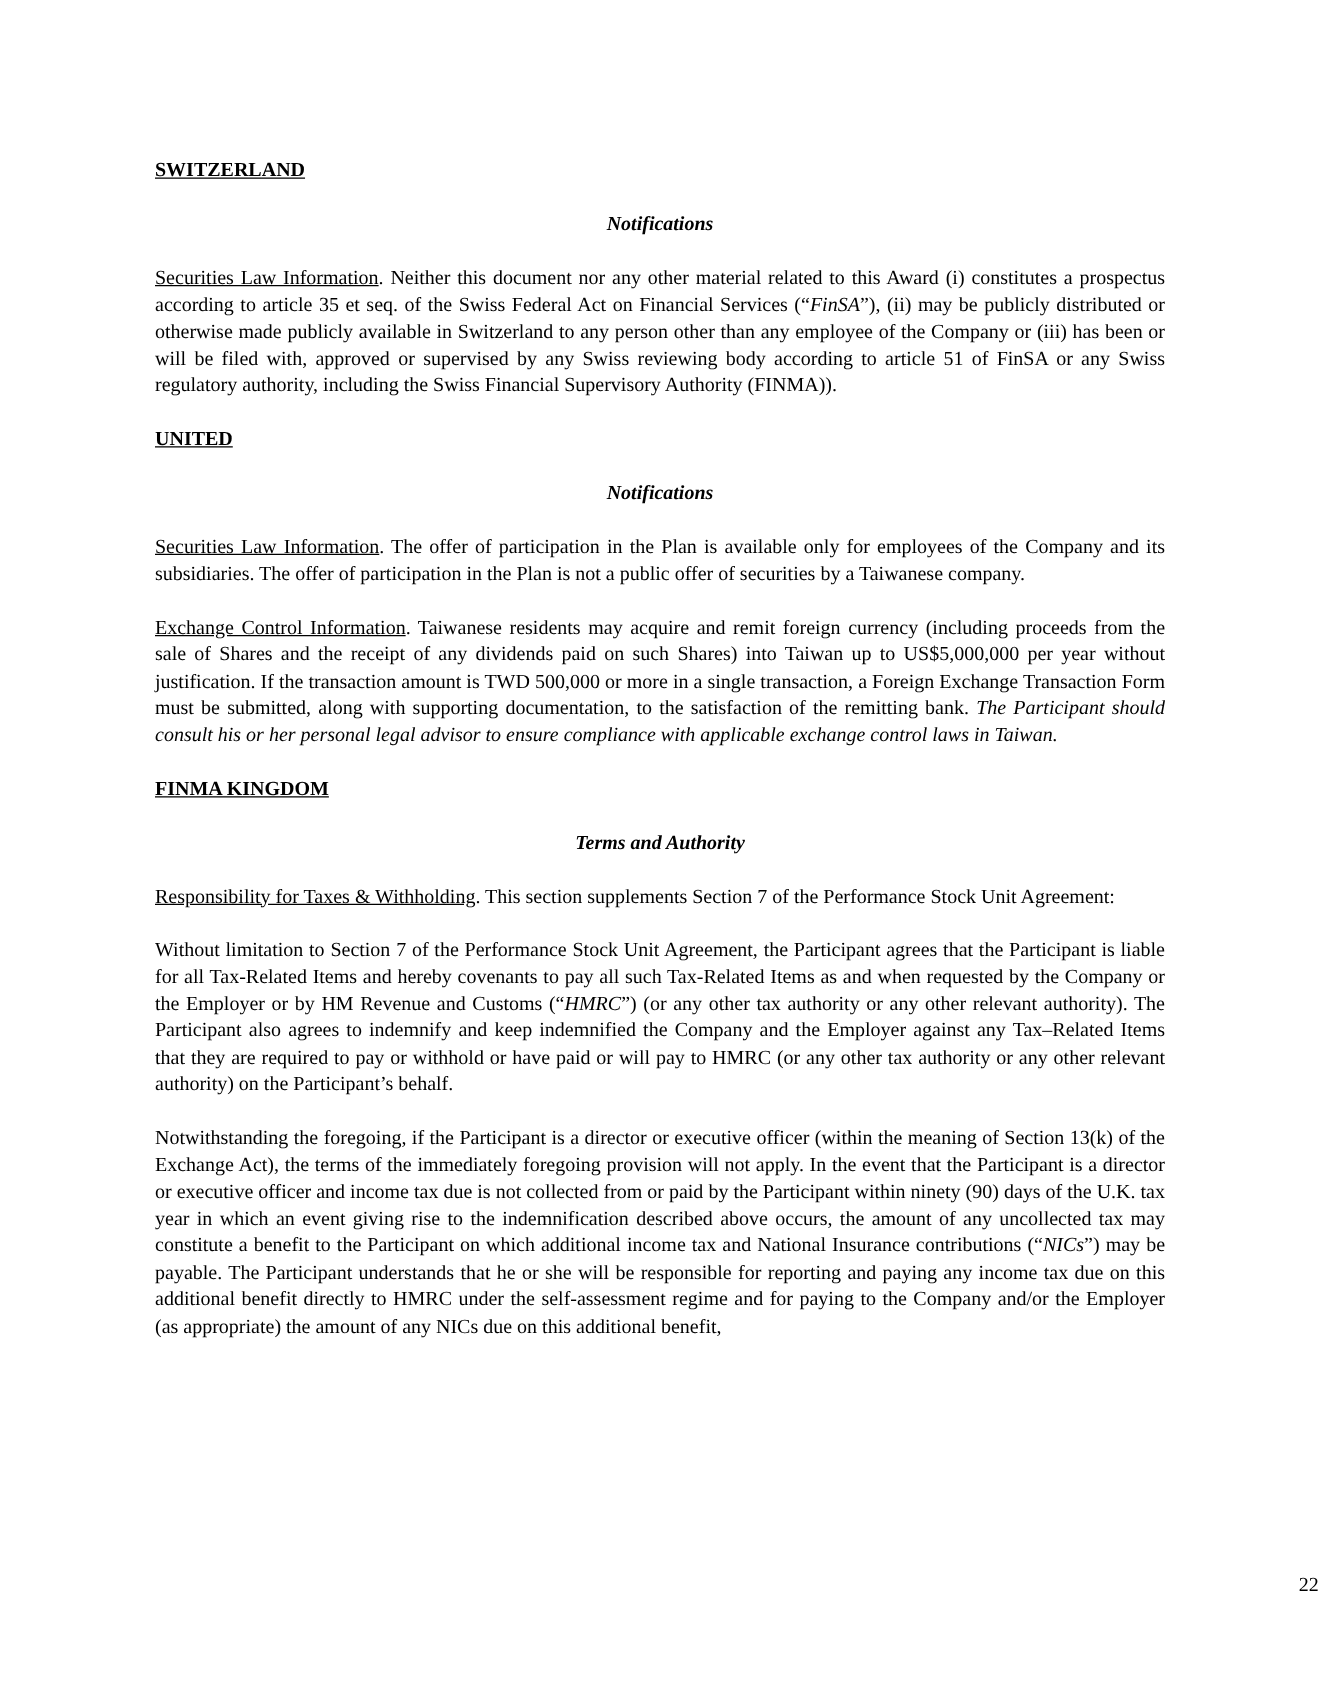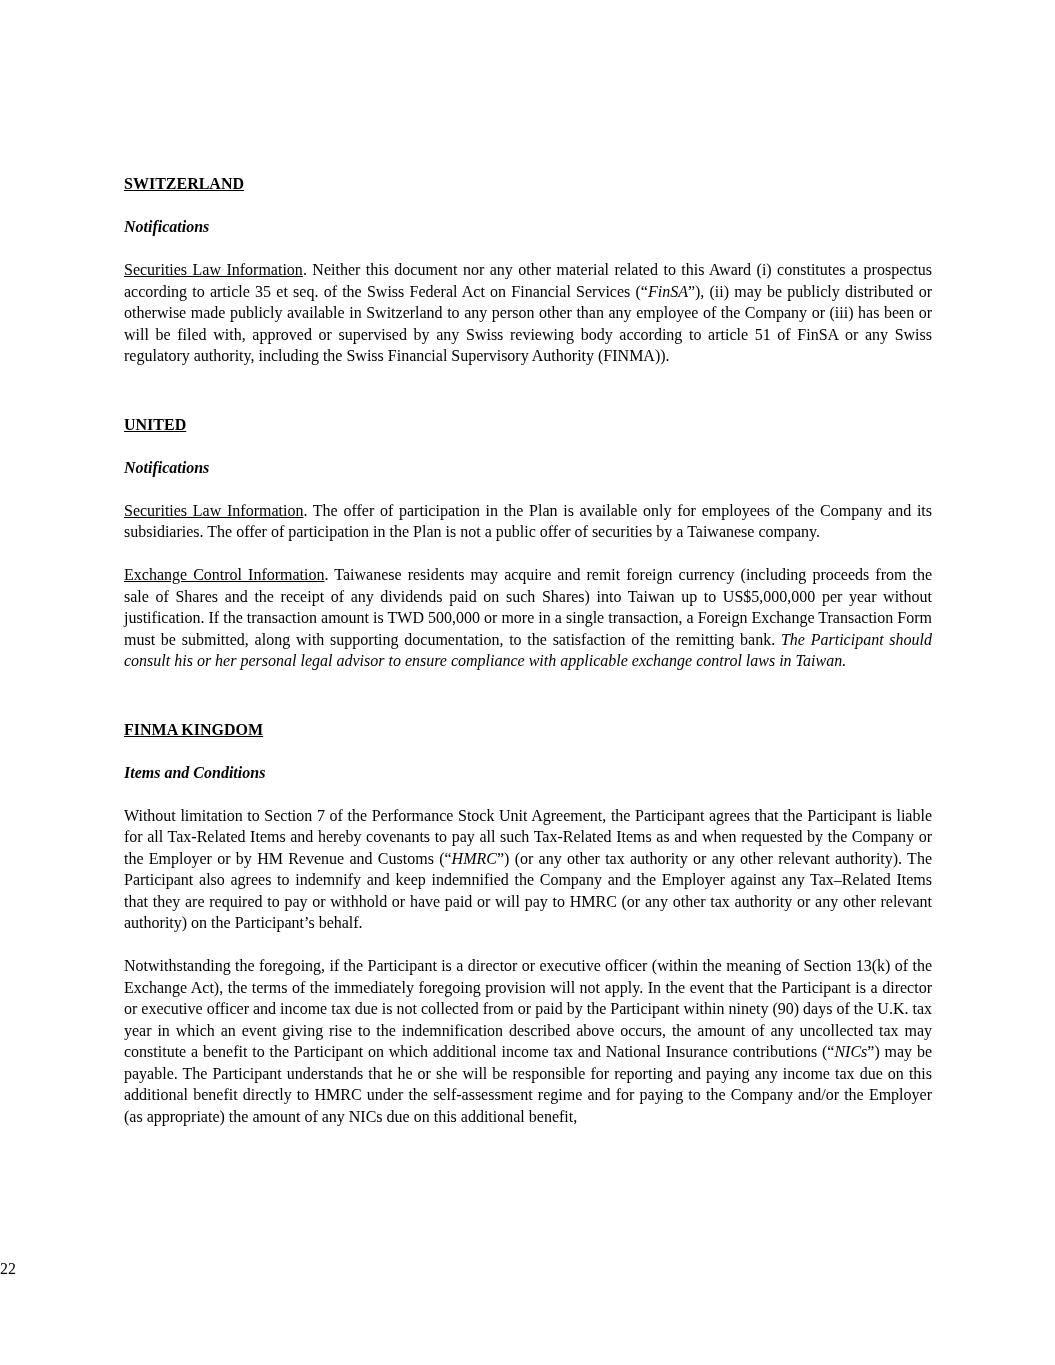--- a/index.html
+++ b/index.html
@@ -18,43 +18,43 @@
     left: 124px;
     top: 126px;
     width: 808px;
   }
   .section-heading {
     font-size: 16px;
     font-weight: bold;
     text-decoration: underline;
     line-height: 21.5px;
     margin-bottom: 21.5px;
-    margin-top: 47px;
   }
   .section-subheading {
     font-size: 16px;
     font-weight: bold;
     font-style: italic;
     line-height: 21.5px;
     margin-bottom: 21.5px;
+    text-align: center;
   }
   .para {
     text-align: justify;
     line-height: 21.5px;
     margin-bottom: 21.5px;
   }
   .run-underline { text-decoration: underline; }
   .run-bold-italic { font-weight: normal; font-style: italic; }
   .run-italic { font-style: italic; }
   .page-footer {
     position: absolute;
     top: 1260px;
     left: 0;
     width: 100%;
-    text-align: left;
+    text-align: right;
     font-size: 16px;
   }
 </style>
 </head>
 <body>
 
 <div class="page-content">
 
   <section>
     <h2 class="section-heading">SWITZERLAND</h2>
@@ -64,21 +64,22 @@
 
   <section>
     <h2 class="section-heading">UNITED</h2>
     <h3 class="section-subheading">Notifications</h3>
     <p class="para"><span class="run-underline">Securities Law Information</span><span>.  The offer of participation in the Plan is available only for employees of the Company and its subsidiaries.  The offer of participation in the Plan is not a public offer of securities by a Taiwanese company.</span></p>
     <p class="para"><span class="run-underline">Exchange Control Information</span><span>.  Taiwanese residents may acquire and remit foreign currency (including proceeds from the sale of Shares and the receipt of any dividends paid on such Shares) into Taiwan up to US$5,000,000 per year without justification.  If the transaction amount is TWD 500,000 or more in a single transaction, a Foreign Exchange Transaction Form must be submitted, along with supporting documentation, to the satisfaction of the remitting bank.  </span><span class="run-italic">The Participant should consult his or her personal legal advisor to ensure compliance with applicable exchange control laws in Taiwan.</span></p>
   </section>
 
   <section>
     <h2 class="section-heading">FINMA KINGDOM</h2>
-    <h3 class="section-subheading">Items and Conditions</h3>
+    <h3 class="section-subheading">Terms and Authority</h3>
+    <p class="para"><span class="run-underline">Responsibility for Taxes &amp; Withholding</span><span>.  This section supplements Section 7 of the Performance Stock Unit Agreement:</span></p>
     <p class="para"><span>Without limitation to Section 7 of the Performance Stock Unit Agreement, the Participant agrees that the Participant is liable for all Tax-Related Items and hereby covenants to pay all such Tax-Related Items as and when requested by the Company or the Employer or by HM Revenue and Customs (“</span><span class="run-bold-italic">HMRC</span><span>”) (or any other tax authority or any other relevant authority).  The Participant also agrees to indemnify and keep indemnified the Company and the Employer against any Tax–Related Items that they are required to pay or withhold or have paid or will pay to HMRC (or any other tax authority or any other relevant authority) on the Participant’s behalf.</span></p>
     <p class="para"><span>Notwithstanding the foregoing, if the Participant is a director or executive officer (within the meaning of Section 13(k) of the Exchange Act), the terms of the immediately foregoing provision will not apply.  In the event that the Participant is a director or executive officer and income tax due is not collected from or paid by the Participant within ninety (90) days of the U.K. tax year in which an event giving rise to the indemnification described above occurs, the amount of any uncollected tax may constitute a benefit to the Participant on which additional income tax and National Insurance contributions (“</span><span class="run-bold-italic">NICs</span><span>”) may be payable.  The Participant understands that he or she will be responsible for reporting and paying any income tax due on this additional benefit directly to HMRC under the self-assessment regime and for paying to the Company and/or the Employer (as appropriate) the amount of any NICs due on this additional benefit,</span></p>
   </section>
 
 </div>
 
 <div class="page-footer">
   <span>22</span>
 </div>
 

